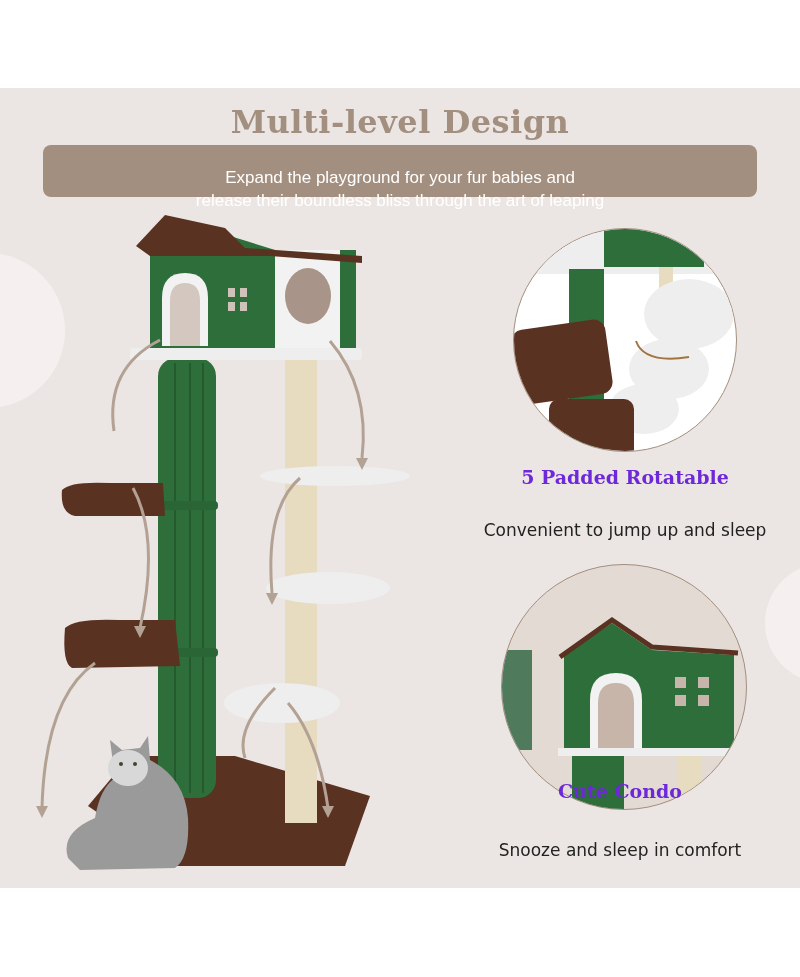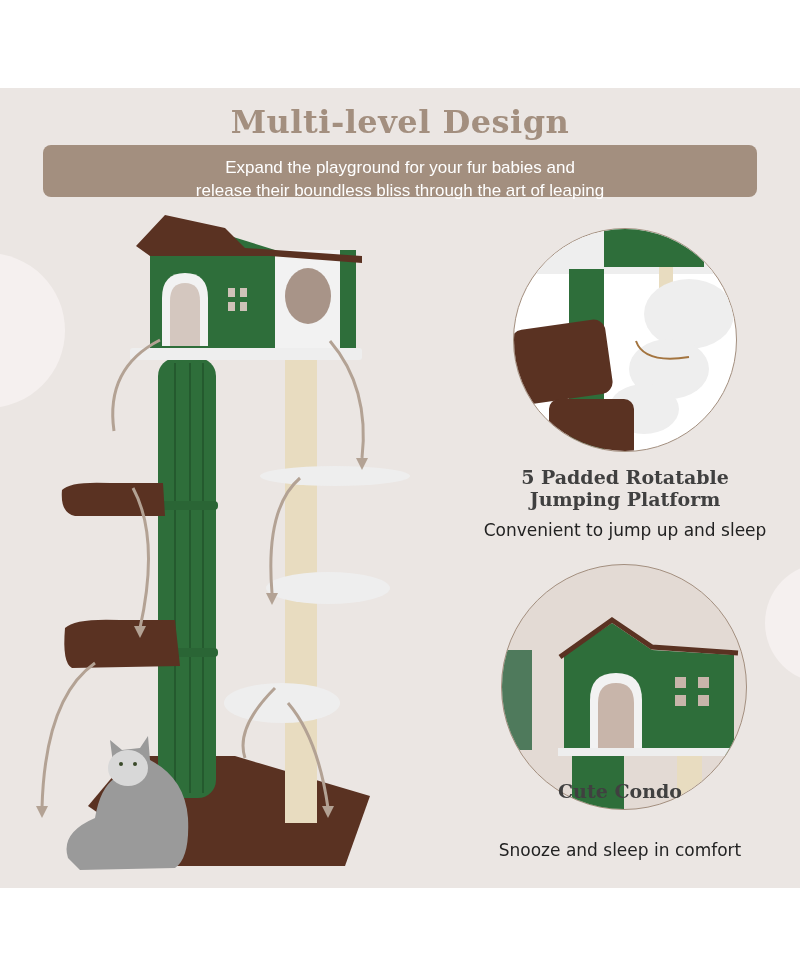--- a/index.html
+++ b/index.html
@@ -16,28 +16,28 @@
   .deco-right { left: 765px; top: 475px; width: 120px; height: 120px; }
 
   .main-title {
     position: absolute; left: 0; top: 15px; width: 800px; text-align: center;
     font-family: "DejaVu Serif", serif; font-weight: bold; font-size: 32px;
     color: #a38f7f; letter-spacing: 0.5px;
   }
   .subtitle-bar {
     position: absolute; left: 43px; top: 57px; width: 714px; height: 52px;
     background: #a38f7f; border-radius: 8px; color: #ffffff; text-align: center;
-    font-size: 17px; line-height: 23px; padding-top: 11px; box-sizing: border-box;
+    font-size: 17px; line-height: 23px; padding-top: 21px; box-sizing: border-box;
     font-family: "Liberation Sans", sans-serif;
   }
   .subtitle-bar span { display: block; }
 
   .feature-title {
     position: absolute; text-align: center;
-    font-family: "DejaVu Serif", serif; font-weight: bold; color: #404040;
+    font-family: "DejaVu Serif", serif; font-weight: bold; color: #6d28d9;
     font-size: 19px; line-height: 22px;
   }
   .feature-desc {
     position: absolute; text-align: center; color: #222222; font-size: 17px;
     font-family: "DejaVu Sans", sans-serif;
   }
   .f1-title { left: 450px; top: 378px; width: 350px; }
   .f1-desc  { left: 450px; top: 432px; width: 350px; }
   .f2-title { left: 450px; top: 692px; width: 340px; }
   .f2-desc  { left: 450px; top: 752px; width: 340px; }
@@ -132,21 +132,20 @@
       <ellipse cx="155" cy="140" rx="40" ry="30" fill="#eeeeee"></ellipse>
       <ellipse cx="130" cy="180" rx="35" ry="25" fill="#eeeeee"></ellipse>
       <rect x="0" y="95" width="95" height="75" rx="12" fill="#5a3222" transform="rotate(-8 50 130)"></rect>
       <rect x="35" y="170" width="85" height="60" rx="10" fill="#5a3222"></rect>
       <path d="M122,112 Q130,135 175,128" stroke="#a3743f" stroke-width="2" fill="none"></path>
     </svg>
   </div>
 
   <div class="feature-title f1-title">
     <div>5 Padded Rotatable</div>
-    <div>Jumping Platform</div>
   </div>
   <div class="feature-desc f1-desc">Convenient to jump up and sleep</div>
 
   <div class="inset inset-2">
     <svg width="244" height="244" viewBox="0 0 244 244">
       <rect x="0" y="85" width="30" height="100" fill="#4f7a5c"></rect>
       <polygon points="62,190 62,90 110,58 150,85 232,90 232,190" fill="#2e6e3a"></polygon>
       <polyline points="58,92 110,55 150,82 236,88" stroke="#5a3222" stroke-width="5" fill="none"></polyline>
       <path d="M88,188 L88,135 Q88,108 114,108 Q140,108 140,135 L140,188 Z" fill="#f2f2f2"></path>
       <path d="M96,188 L96,138 Q96,118 114,118 Q132,118 132,138 L132,188 Z" fill="#c8b5aa"></path>

